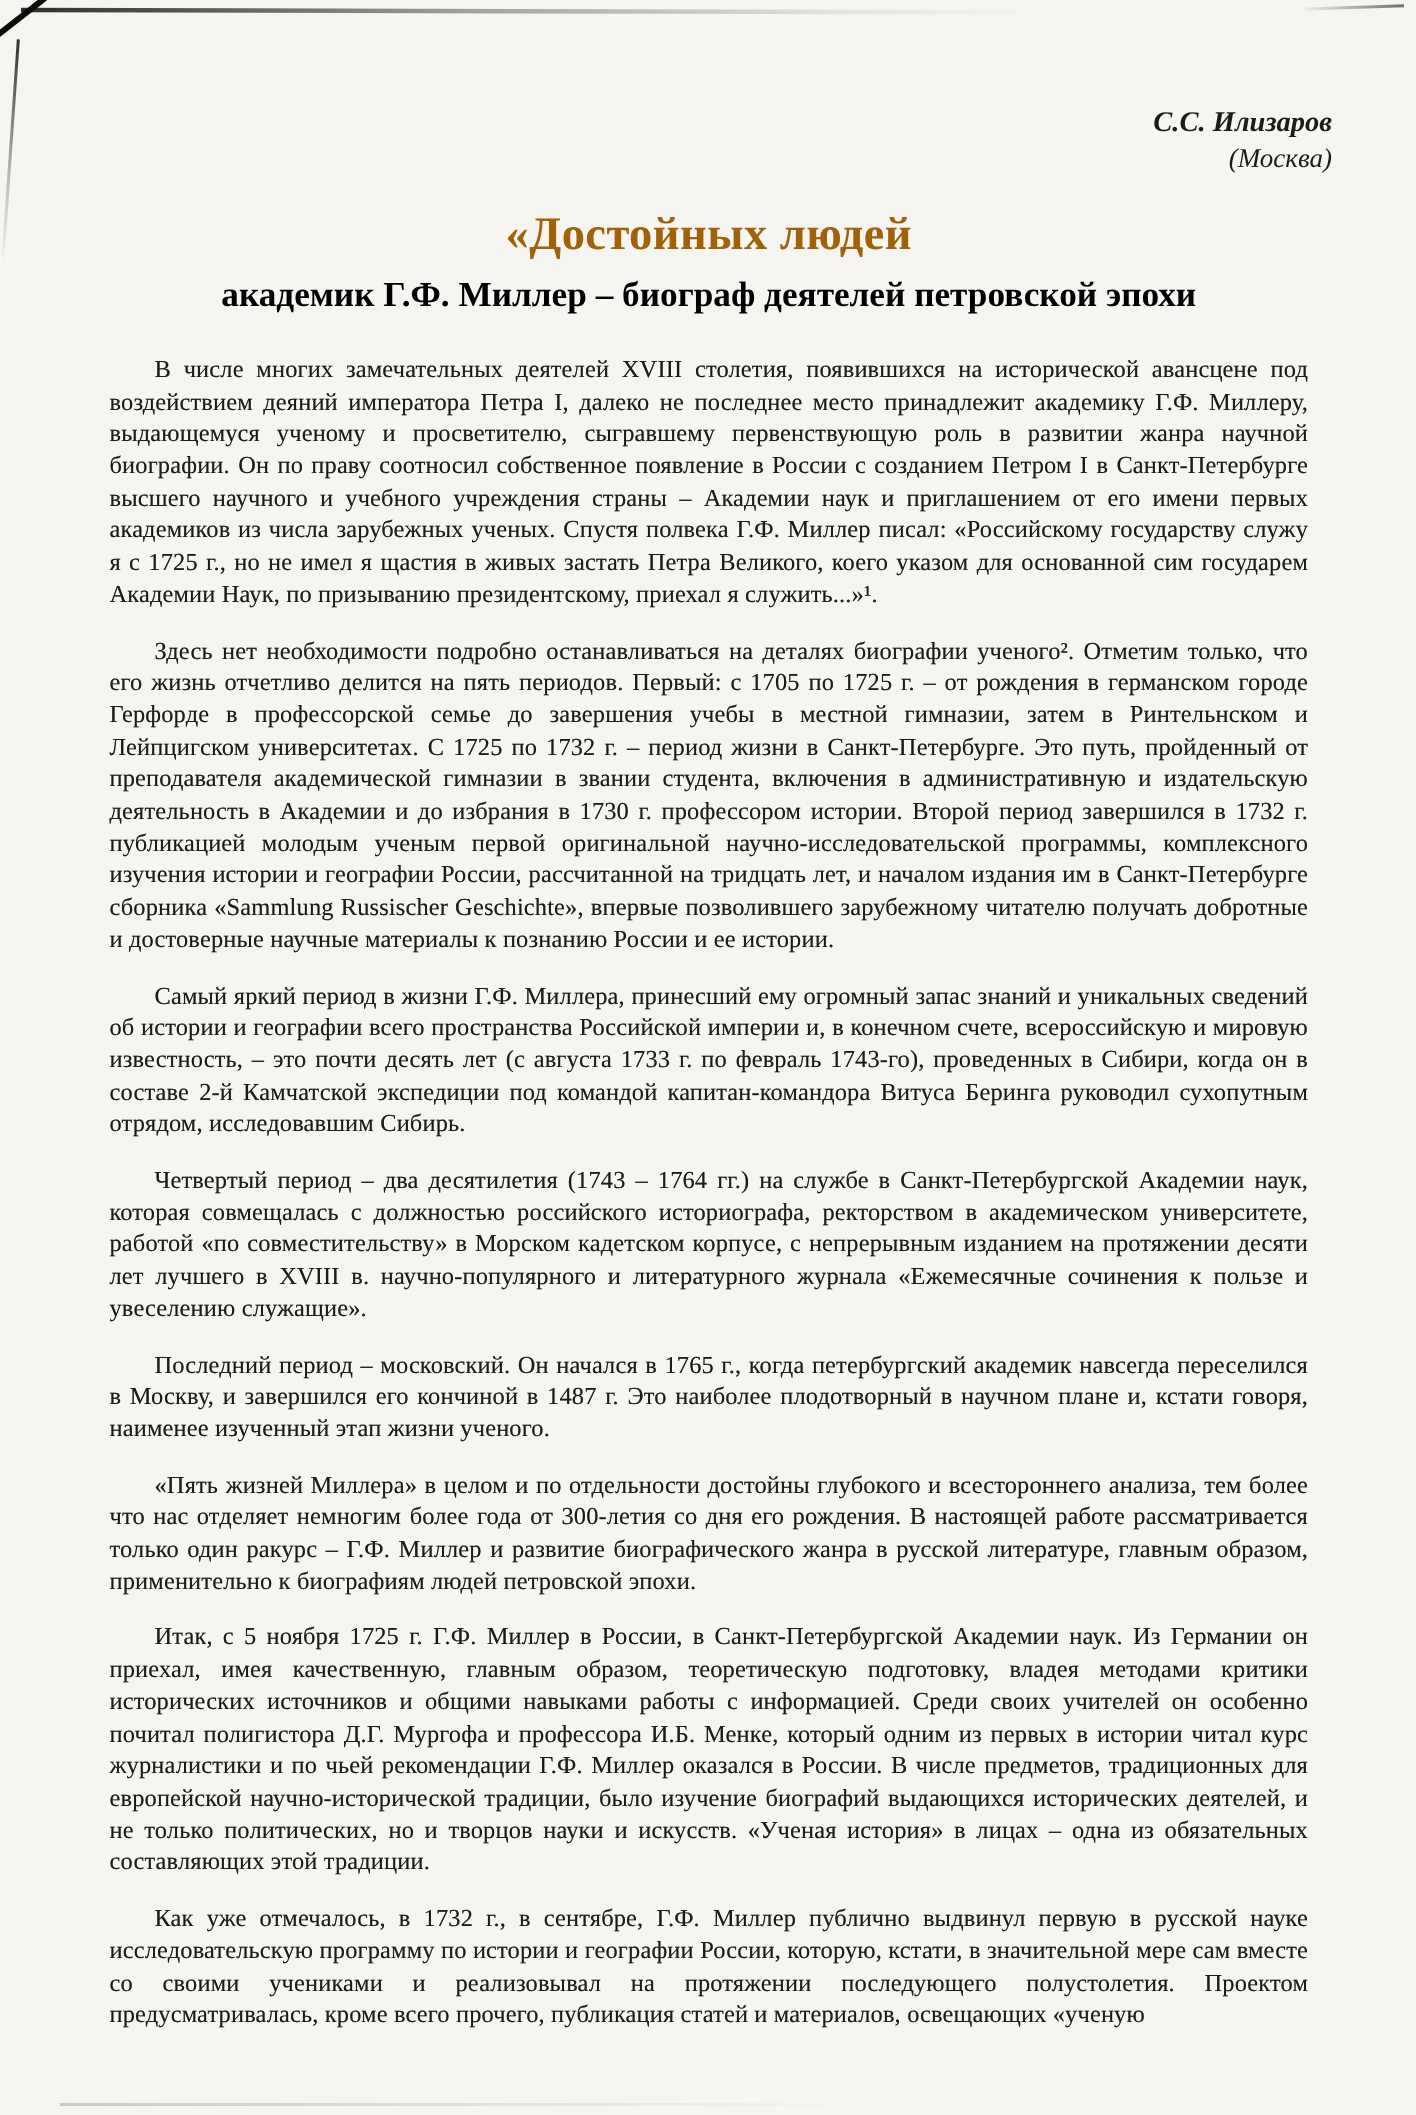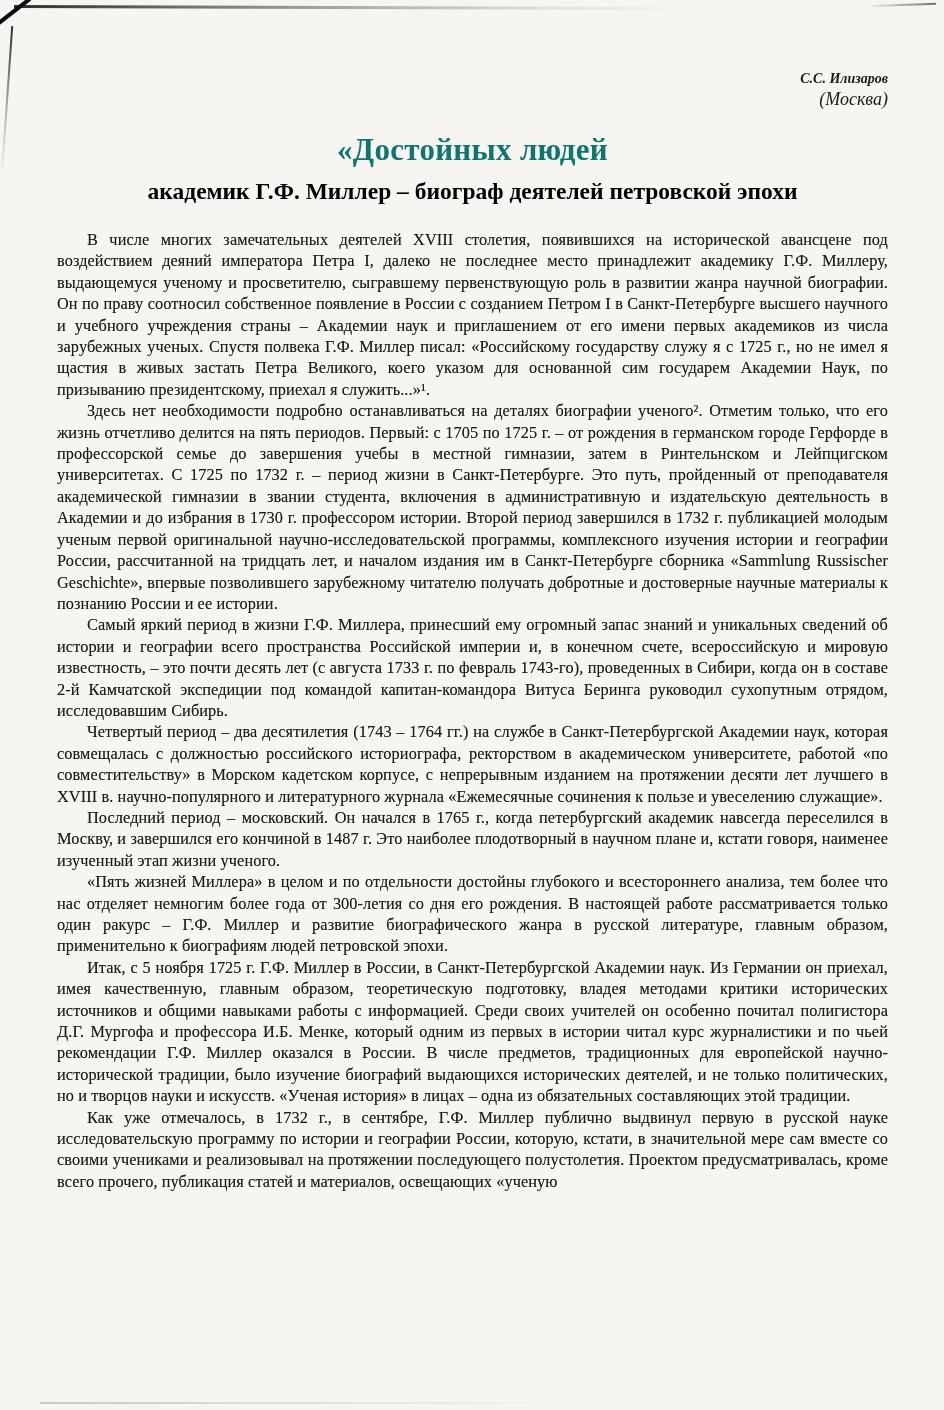--- a/index.html
+++ b/index.html
@@ -52,45 +52,45 @@
     top: 70px;
   }
   .author-block {
     text-align: right;
     margin-bottom: 20px;
     line-height: 1.25;
   }
   .author-name {
     font-weight: bold;
     font-style: italic;
-    font-size: 14px;
+    font-size: 19px;
   }
   .author-location {
     font-style: italic;
     font-size: 18px;
   }
   .title {
     margin: 8px 0 0 0;
     text-align: center;
     font-size: 31px;
     line-height: 39px;
     font-weight: bold;
     letter-spacing: 0.3px;
-    color: #0f766e;
+    color: #a16207;
   }
   .subtitle {
     margin: 8px 0 24px 0;
     text-align: center;
     font-size: 23.5px;
     line-height: 28px;
     font-weight: bold;
     color: #000000;
   }
   .body-text p {
-    margin: 0;
+    margin: 16px;
     text-align: justify;
     text-indent: 30px;
     font-size: 16.3px;
     line-height: 21.4px;
     letter-spacing: 0.1px;
     text-shadow: 0 0 0.3px rgba(0,0,0,0.45);
     hyphens: auto;
     -webkit-hyphens: auto;
   }
   .page-number {

